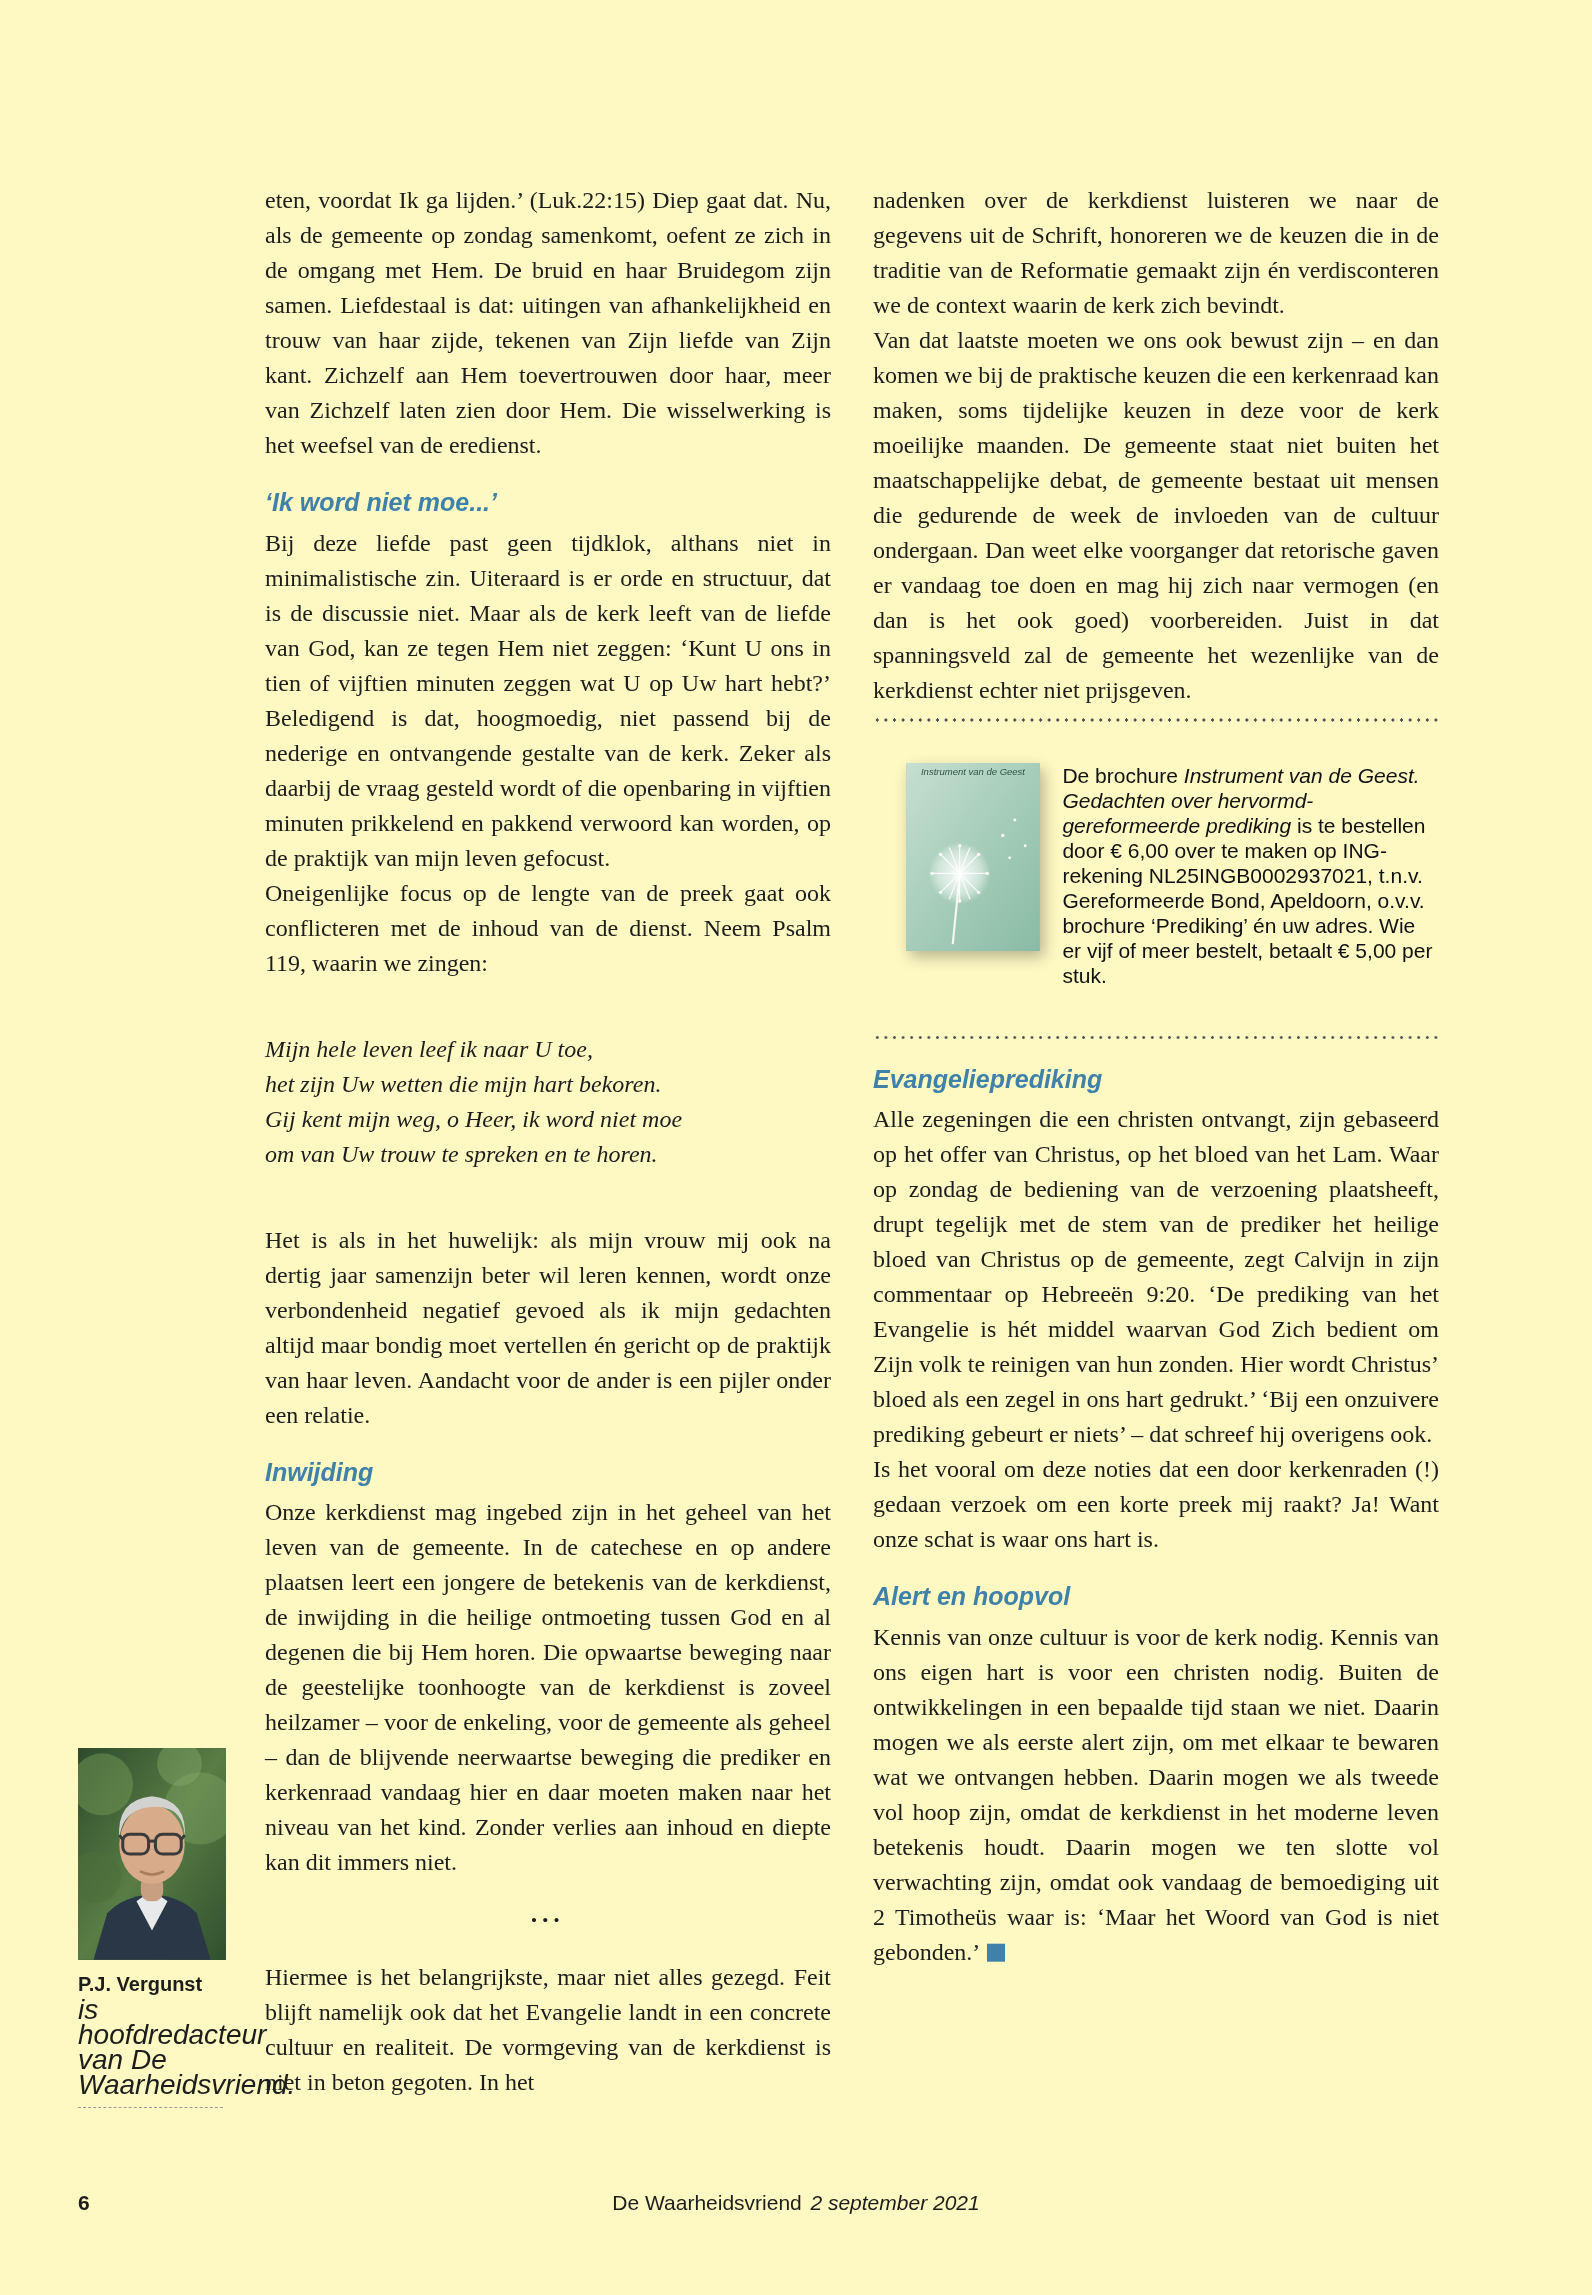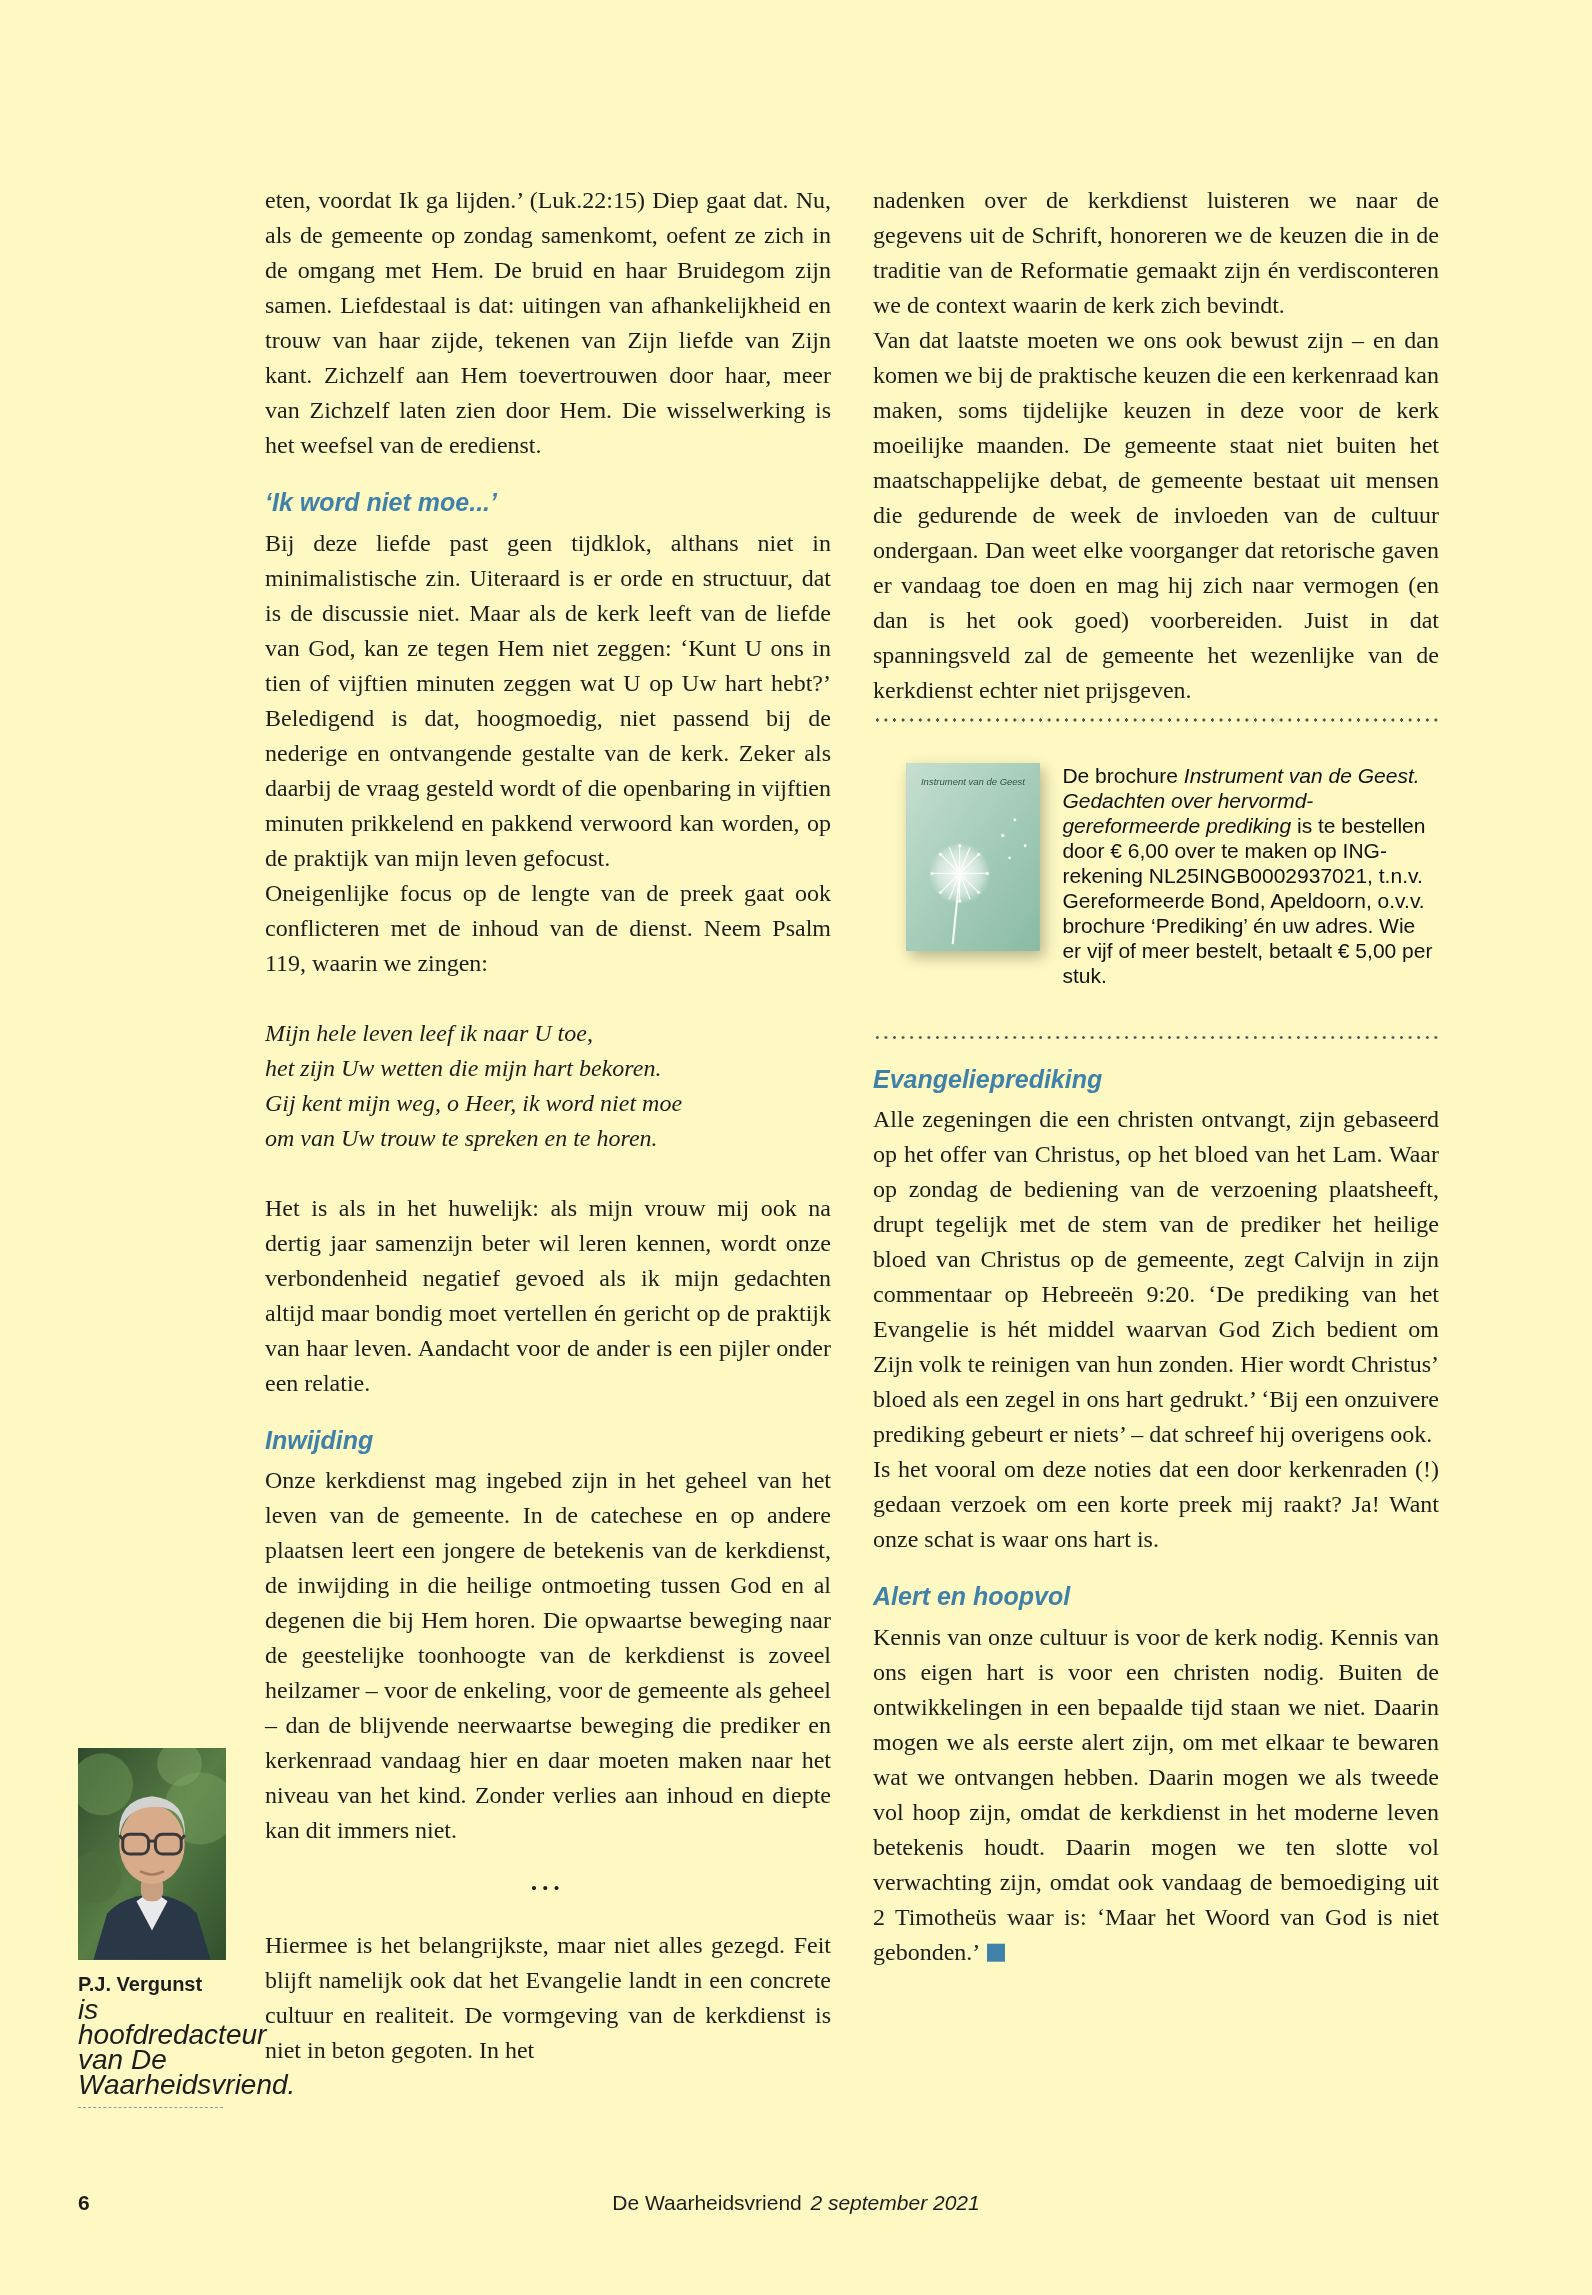--- a/index.html
+++ b/index.html
@@ -33,21 +33,21 @@
     font-weight: bold;
     color: var(--accent, #3f81a8);
     font-size: 25px;
     line-height: 35px;
     margin: 22.4px 0 5.2px 0;
     text-align: left;
   }
   .poem {
     font-style: italic;
     white-space: pre-line;
-    margin: 35px 0;
+    margin: 51px 0;
     text-align: left;
   }
   .separator {
     text-align: center;
     font-size: 17.3px;
     letter-spacing: 5.2px;
     line-height: 35px;
     margin: 22.4px 0;
   }
   
@@ -69,21 +69,21 @@
     position: relative;
     width: 134px;
     height: 188px;
     flex: none;
     box-shadow: 4.3px 6px 14px rgba(0,0,0,0.28);
     background: #a9cdbb;
   }
   .brochure-cover svg { display: block; width: 100%; height: 100%; }
   .cover-title {
     position: absolute;
-    top: 13px;
+    top: 3px;
     left: 0;
     width: 100%;
     text-align: center;
     font-family: "Liberation Sans", sans-serif;
     font-size: 9.5px;
     line-height: 11.2px;
     color: #2f5548;
     font-style: italic;
   }
   .box-text {

